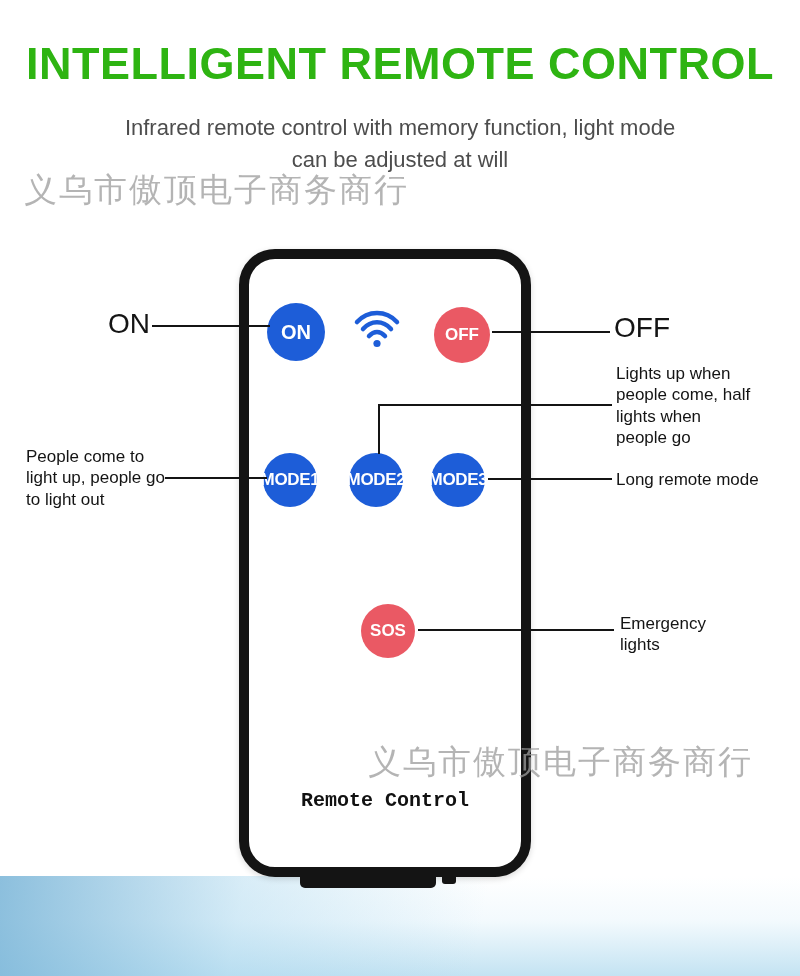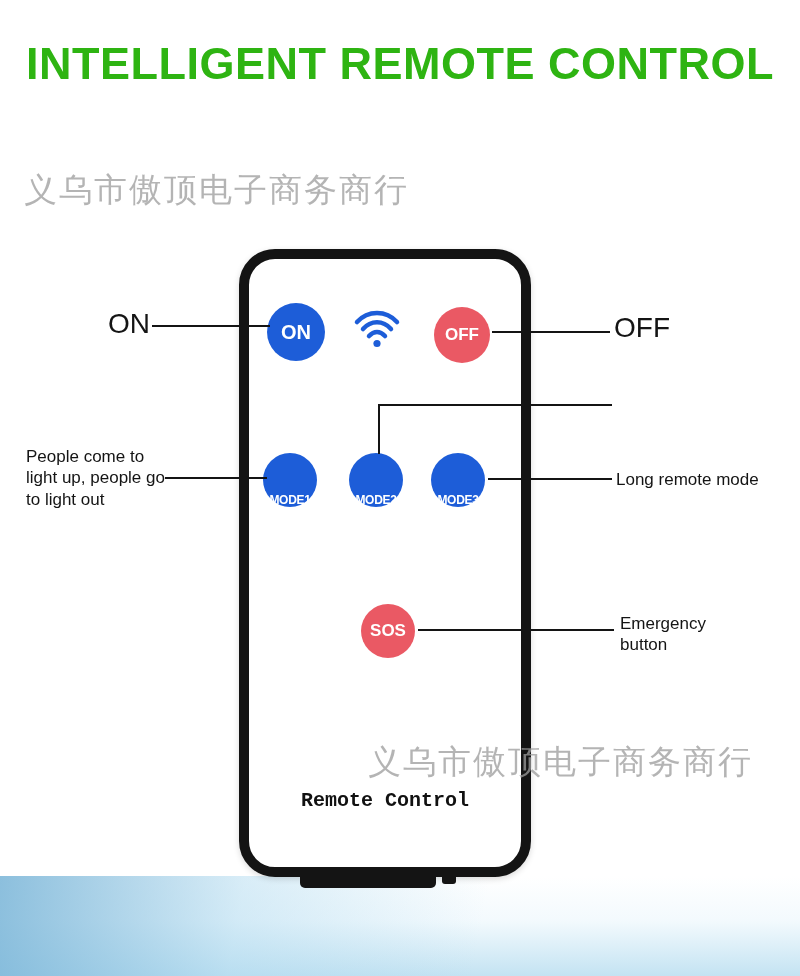--- a/index.html
+++ b/index.html
@@ -64,21 +64,21 @@
     align-items: center;
     justify-content: center;
     color: #ffffff;
     font-weight: 700;
   }
   .blue { background: #1d5dd8; }
   .red  { background: #ea5964; }
 
   .btn-on   { left: 18px;  top: 44px;  width: 58px; height: 58px; font-size: 20px; }
   .btn-off  { left: 185px; top: 48px;  width: 56px; height: 56px; font-size: 17px; }
-  .btn-mode { width: 54px; height: 54px; font-size: 12px; letter-spacing: -0.3px; align-items: flex-end; }
+  .btn-mode { width: 54px; height: 54px; font-size: 17px; letter-spacing: -0.3px; }
   .btn-mode1 { left: 14px;  top: 194px; }
   .btn-mode2 { left: 100px; top: 194px; }
   .btn-mode3 { left: 182px; top: 194px; }
   .btn-sos  { left: 112px; top: 345px; width: 54px; height: 54px; font-size: 17px; }
 
   .wifi { position: absolute; left: 104px; top: 48px; }
 
   .brand {
     position: absolute;
     left: 0; right: 0; top: 530px;
@@ -140,20 +140,21 @@
       linear-gradient(to top, rgba(185,222,240,0.85) 0%, rgba(220,240,250,0.35) 55%, rgba(255,255,255,0) 100%);
   }
 </style>
 </head>
 <body>
 
 <div class="canvas">
 
   <h1 class="title">INTELLIGENT REMOTE CONTROL</h1>
 
+  <p class="subtitle">Infrared remote control with memory function, light mode can be adjusted at will</p>
 
   <div class="watermark wm-top">义乌市傲顶电子商务商行</div>
 
   <div class="remote">
 
     <div class="circle blue btn-on">
       <span>ON</span>
     </div>
 
     <span class="wifi">
@@ -184,23 +185,24 @@
     </div>
 
     <div class="brand">Remote Control</div>
   </div>
 
   <div class="notch notch-main"></div>
   <div class="notch notch-nub"></div>
 
   <div class="callout big lbl-on">ON</div>
   <div class="callout big lbl-off">OFF</div>
+  <div class="callout lbl-mode2">Lights up when people come, half lights when people go</div>
   <div class="callout lbl-mode1">People come to light up, people go to light out</div>
   <div class="callout lbl-mode3">Long remote mode</div>
-  <div class="callout lbl-sos">Emergency button</div>
+  <div class="callout lbl-sos">Emergency lights</div>
 
   <div class="line line-h ln-on"></div>
   <div class="line line-h ln-off"></div>
   <div class="line line-h ln-mode1"></div>
   <div class="line line-h ln-mode3"></div>
   <div class="line line-h ln-sos"></div>
   <div class="line line-h ln-mode2-h"></div>
   <div class="line line-v ln-mode2-v"></div>
 
   <div class="watermark wm-bottom">义乌市傲顶电子商务商行</div>

